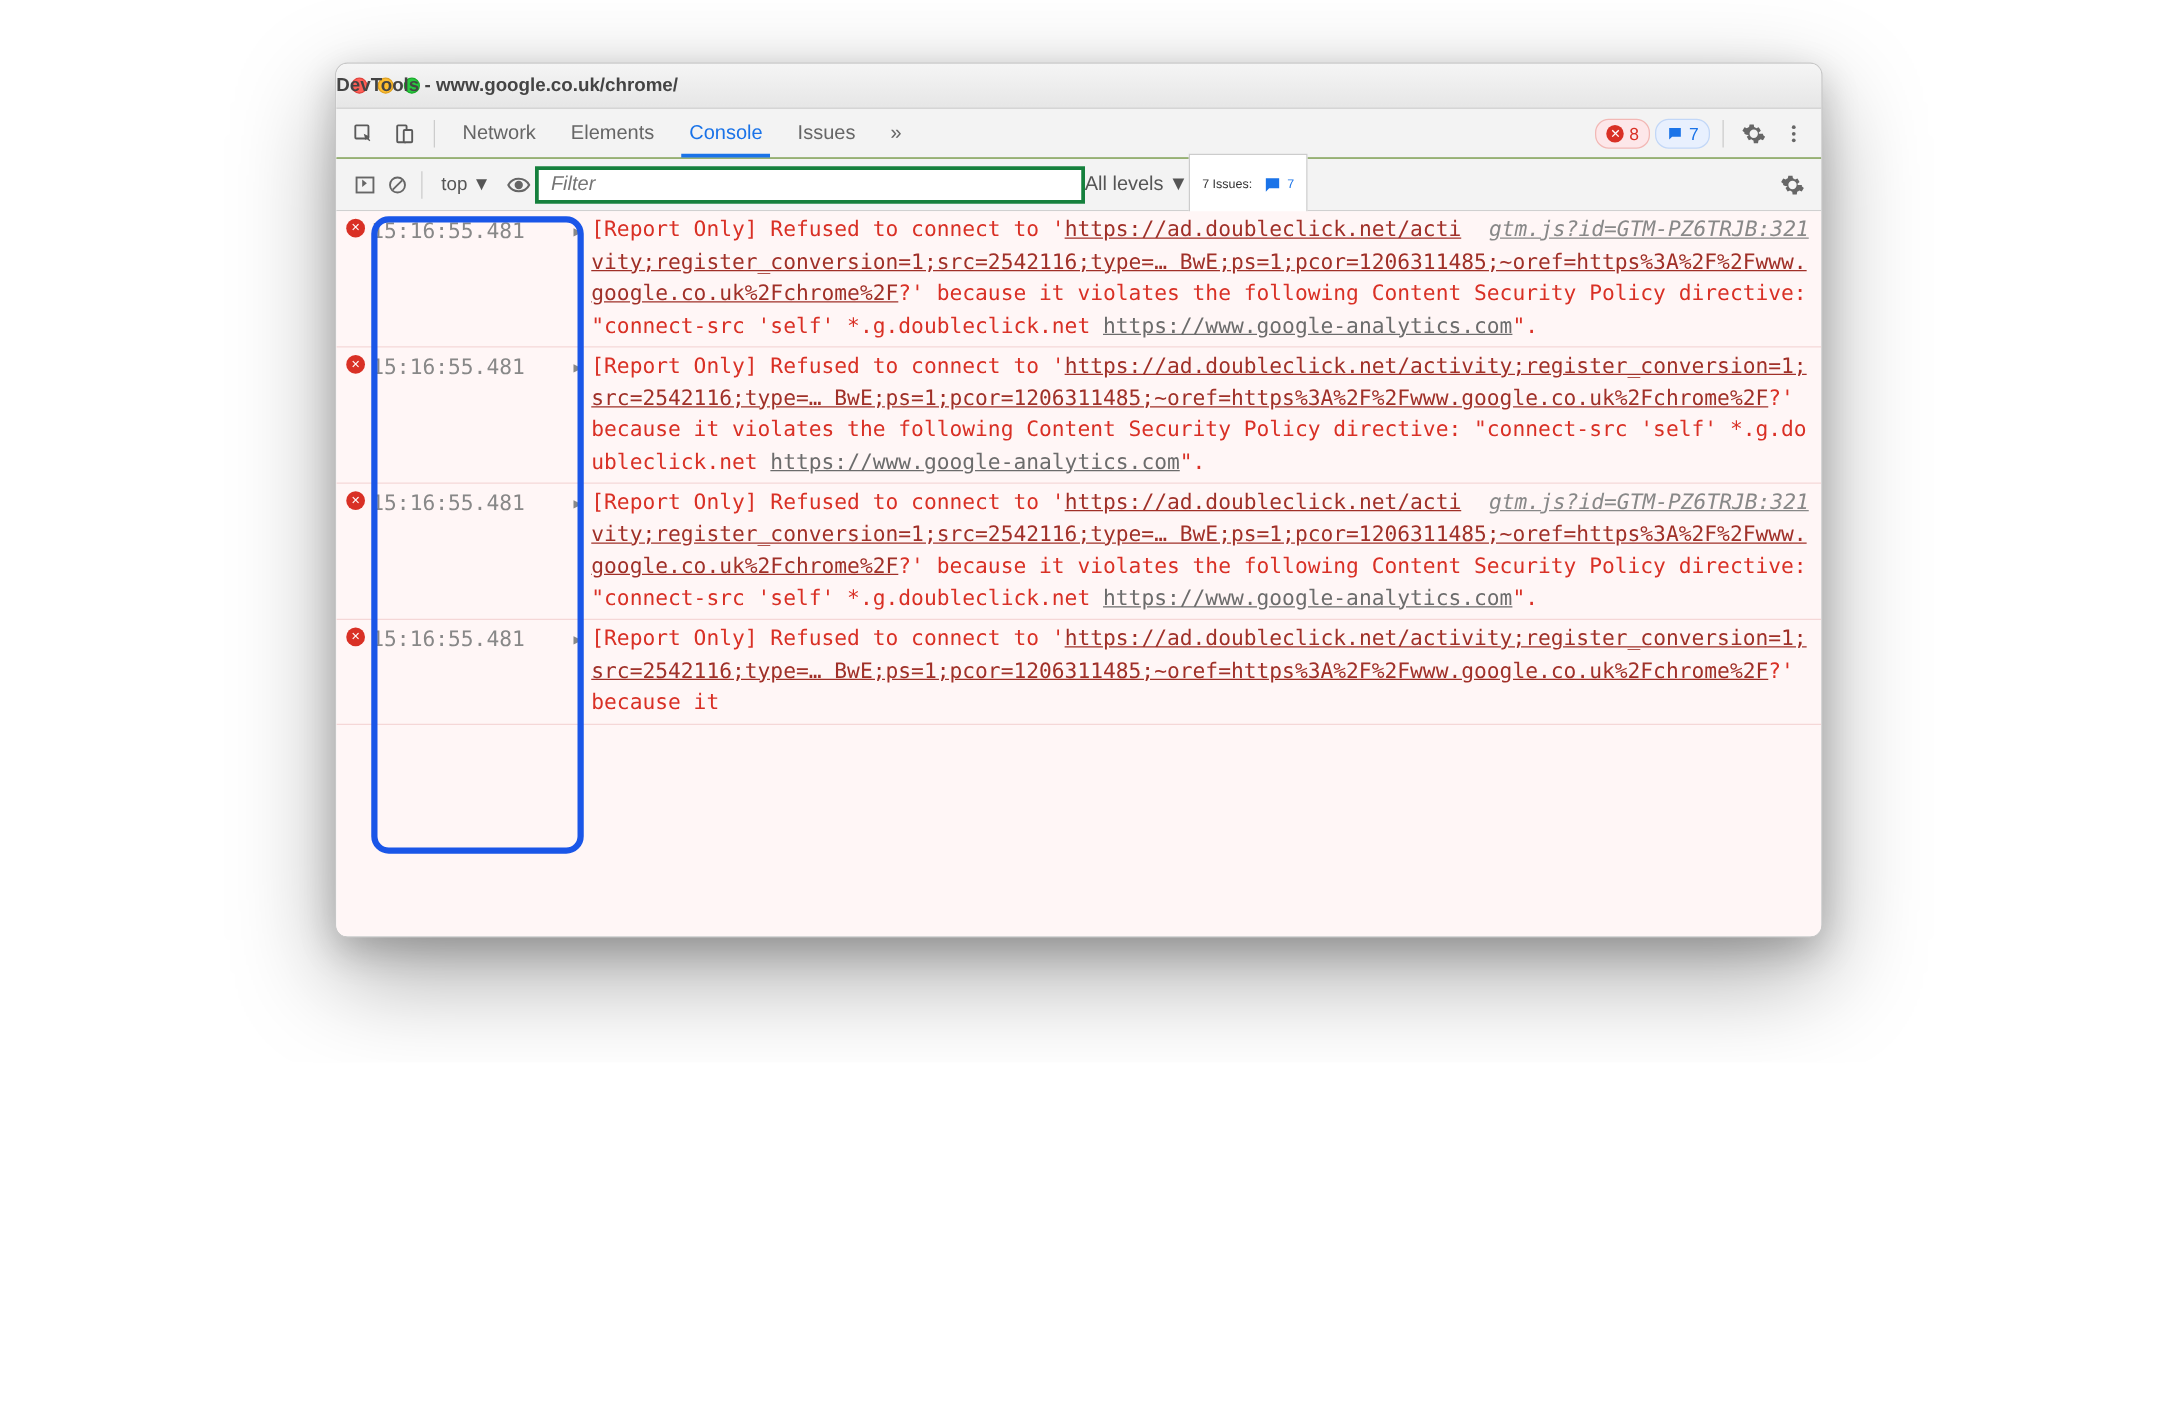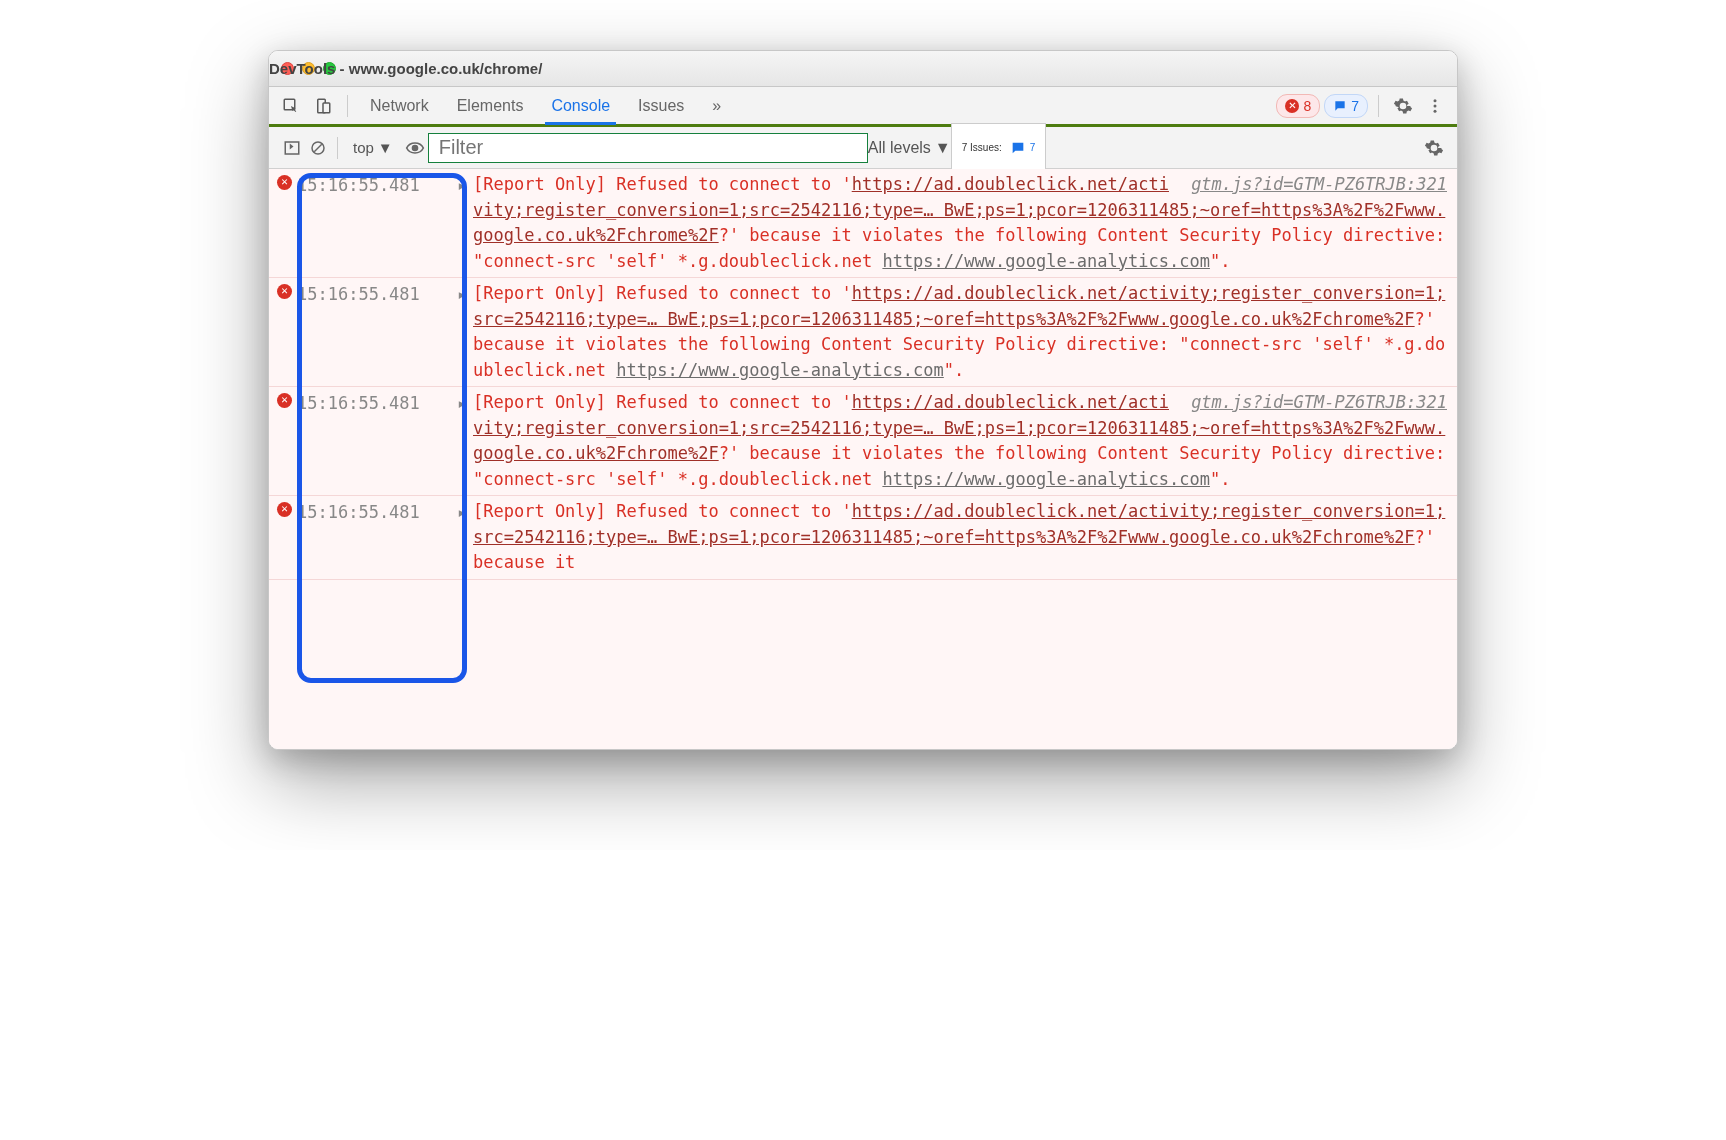--- a/index.html
+++ b/index.html
@@ -29,21 +29,21 @@
   position: relative;
 }
 .traffic { display: flex; gap: 8px; }
 .traffic span { width: 13px; height: 13px; border-radius: 50%; display:block; }
 .tl-close { background: #ff5f56; border:1px solid #e0443e; }
 .tl-min { background: #ffbd2e; border:1px solid #dea123; }
 .tl-max { background: #27c93f; border:1px solid #1aab29; }
 .title { position: absolute; left:0; right:0; text-align:left; font-size:15px; font-weight:600; color:#444; }
 .toolbar {
   height: 40px;
-  border-bottom: 3px solid #4d7c0f;
+  border-bottom: 1px solid #4d7c0f;
   display: flex;
   align-items: center;
   padding: 0 8px;
   gap: 4px;
   background: #f3f3f3;
 }
 .tb-icon { width:28px; height:28px; display:flex; align-items:center; justify-content:center; color:#5a5a5a; border-radius:3px; }
 .tb-sep { width:1px; height:22px; background:#ccc; margin:0 6px; }
 .tab { padding: 8px 12px; font-size:16px; color:#666; cursor:pointer; position:relative; }
 .tab.active { color:#1a73e8; }
@@ -57,21 +57,21 @@
 .subbar {
   height: 42px;
   border-bottom: 1px solid #d0d0d0;
   display:flex;
   align-items:center;
   padding: 0 10px;
   background:#f3f3f3;
 }
 .sb-btn { width:26px; height:26px; display:flex; align-items:center; justify-content:center; color:#5a5a5a; }
 .context { padding:4px 8px; font-size:15px; color:#555; display:flex; align-items:center; gap:4px; border:1px solid transparent; }
-.filter-input { flex:0 0 440px; height:30px; border:1px solid #15803d; background:#fff; padding:0 10px; font-size:20px; color:#333; }
+.filter-input { flex:0 0 440px; height:30px; border:3px solid #15803d; background:#fff; padding:0 10px; font-size:16px; color:#333;font-style:italic; }
 .levels { font-size:16px; color:#555; display:flex; align-items:center; gap:4px; }
 .issues-box { border:1px solid #ccc; background:#fff; padding:16px 10px; display:flex; align-items:center; gap:8px; font-size:10px; color:#333; }
 .issues-box .msg2 { color:#1a73e8; display:flex; align-items:center; gap:4px;}
 .console-body { font-family: Menlo, Consolas, monospace; font-size:17px; line-height:1.5; background:#fff6f6; position:relative; height: 580px; overflow:hidden; }
 .row { display:flex; border-bottom:1px solid #f5d7d7; padding: 3px 6px 3px 8px; }
 .row-icon { flex:0 0 20px; padding-top:3px; }
 .err-circle { width:15px; height:15px; border-radius:50%; background:#d93025; color:#fff; font-size:11px; display:flex; align-items:center; justify-content:center; font-weight:bold; }
 .ts { flex:0 0 160px; color:#888; padding-top:1px;}
 .expand { flex:0 0 16px; color:#888; padding-top:1px;}
 .msg { flex:1; color:#d93025; word-break:break-all; position:relative; padding-right:4px;}

